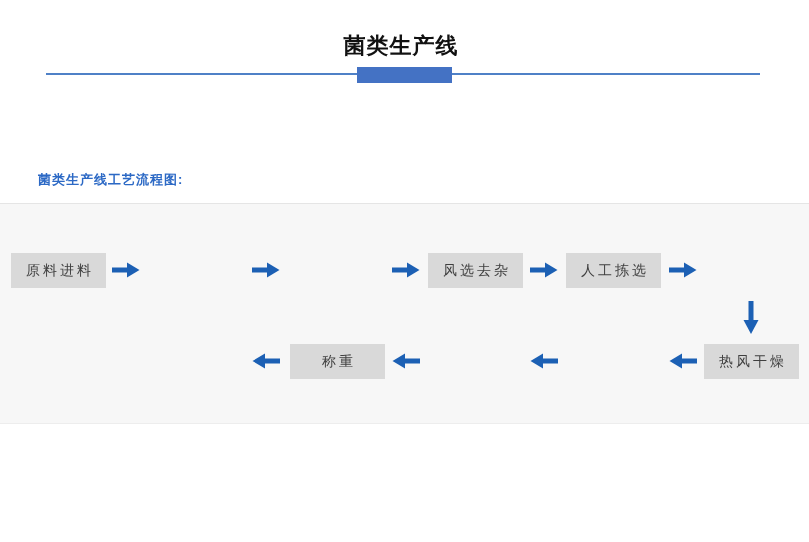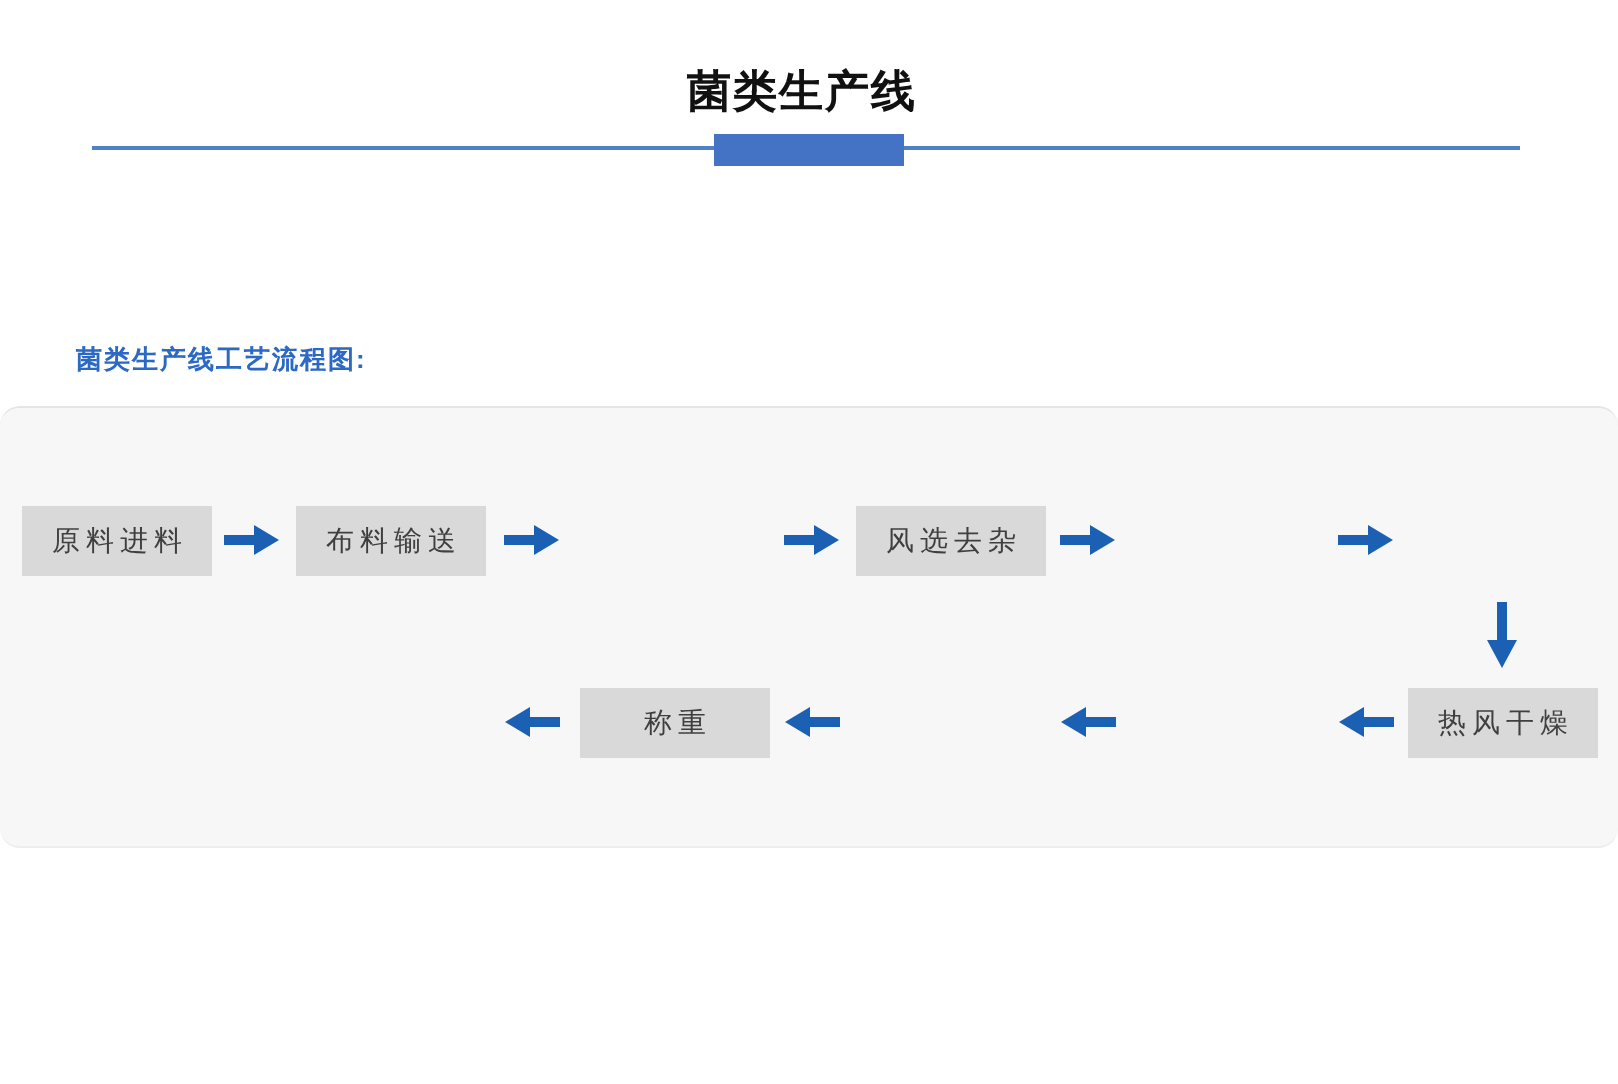--- a/index.html
+++ b/index.html
@@ -46,21 +46,20 @@
     color:var(--accent-blue);
     letter-spacing:1px;
     margin-top:27px;
   }
   .flow{
     position:absolute;
     top:203px;left:0;width:809px;height:221px;
     background:var(--flow-bg);
     border-top:1px solid #e5e5e5;
     border-bottom:1px solid #ededed;
-    border-radius:10px;
   }
   .node{
     position:absolute;
     width:95px;height:35px;
     background:var(--node-bg);
     color:var(--node-text);
     font-size:14px;
     letter-spacing:3px;
     padding-left:3px;
     display:flex;
@@ -117,31 +116,31 @@
   <div class="divider-bar"></div>
 
   <h2 class="subtitle">菌类生产线工艺流程图:</h2>
 
   <section class="flow">
 
     <div class="node r1 c1">原料进料</div>
     <svg class="arrow h ar1 g1">
         <use href="#arrow-right"></use>
       </svg>
-    <div class="node r1 c2">布料输送</div>
     <svg class="arrow h ar1 g2">
         <use href="#arrow-right"></use>
       </svg>
     <svg class="arrow h ar1 g3">
         <use href="#arrow-right"></use>
       </svg>
     <div class="node r1 c4">风选去杂</div>
     <svg class="arrow h ar1 g4">
         <use href="#arrow-right"></use>
       </svg>
+    <div class="node r1 c5">人工拣选</div>
     <svg class="arrow h ar1 g5">
         <use href="#arrow-right"></use>
       </svg>
 
     <svg class="arrow down">
         <use href="#arrow-down"></use>
       </svg>
 
     <div class="node r2 c6">热风干燥</div>
     <svg class="arrow h ar2 g5">

